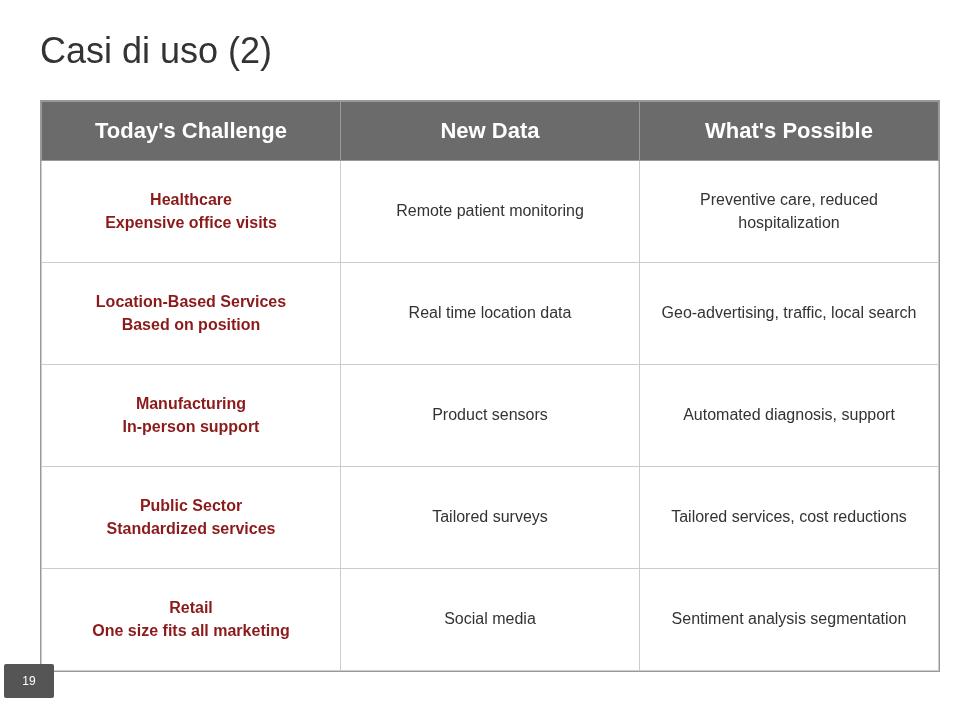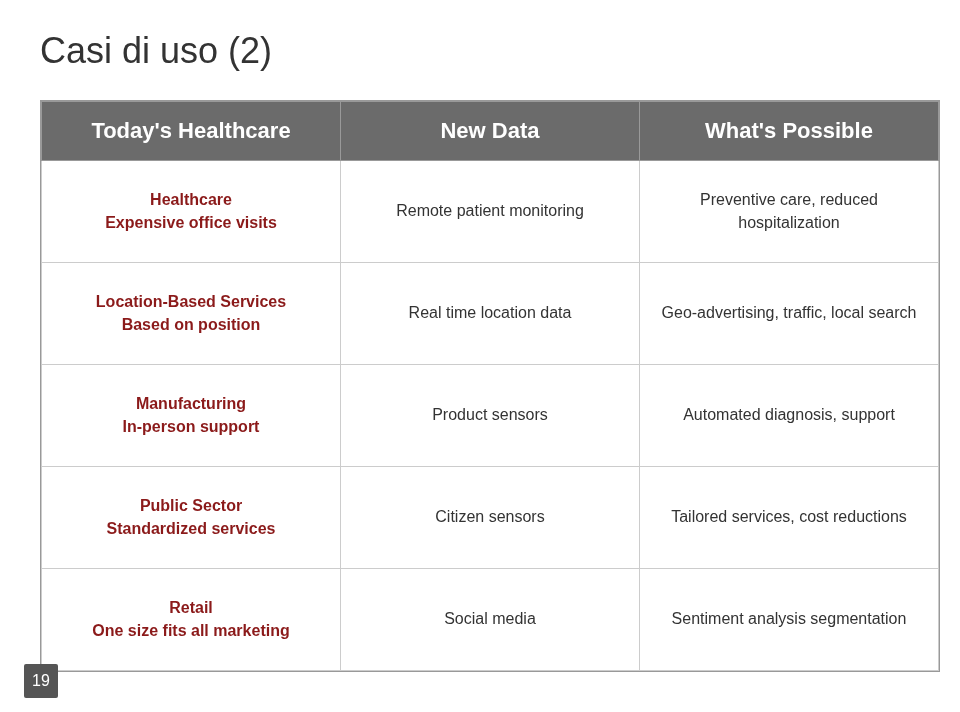--- a/index.html
+++ b/index.html
@@ -69,43 +69,43 @@
     }
 
     tbody td:first-child {
       font-weight: 700;
       color: #8B1A1A;
     }
 
     .page-number {
       position: absolute;
       bottom: 14px;
-      left: 24px;
+      left: 4px;
       background: #555555;
       color: #ffffff;
-      font-size: 16px;
-      width: 34px;
+      font-size: 12px;
+      width: 50px;
       height: 34px;
       display: flex;
       align-items: center;
       justify-content: center;
       border-radius: 2px;
     }
   </style>
 </head>
 <body>
 
 <div class="page-container">
   <h1 class="page-title">Casi di uso (2)</h1>
 
   <div class="table-wrapper">
     <table>
       <thead>
         <tr>
-          <th>Today's Healthcare</th>
+          <th>Today's Challenge</th>
           <th>New Data</th>
           <th>What's Possible</th>
         </tr>
       </thead>
       <tbody id="table-body">
       <tr>
             <td style="white-space: pre-line;">Healthcare
 Expensive office visits</td>
             <td>Remote patient monitoring</td>
             <td>Preventive care, reduced hospitalization</td>
@@ -118,21 +118,21 @@
           </tr>
           <tr>
             <td style="white-space: pre-line;">Manufacturing
 In-person support</td>
             <td>Product sensors</td>
             <td>Automated diagnosis, support</td>
           </tr>
           <tr>
             <td style="white-space: pre-line;">Public Sector
 Standardized services</td>
-            <td>Citizen sensors</td>
+            <td>Tailored surveys</td>
             <td>Tailored services, cost reductions</td>
           </tr>
           <tr>
             <td style="white-space: pre-line;">Retail
 One size fits all marketing</td>
             <td>Social media</td>
             <td>Sentiment analysis segmentation</td>
           </tr>
         </tbody>
     </table>

